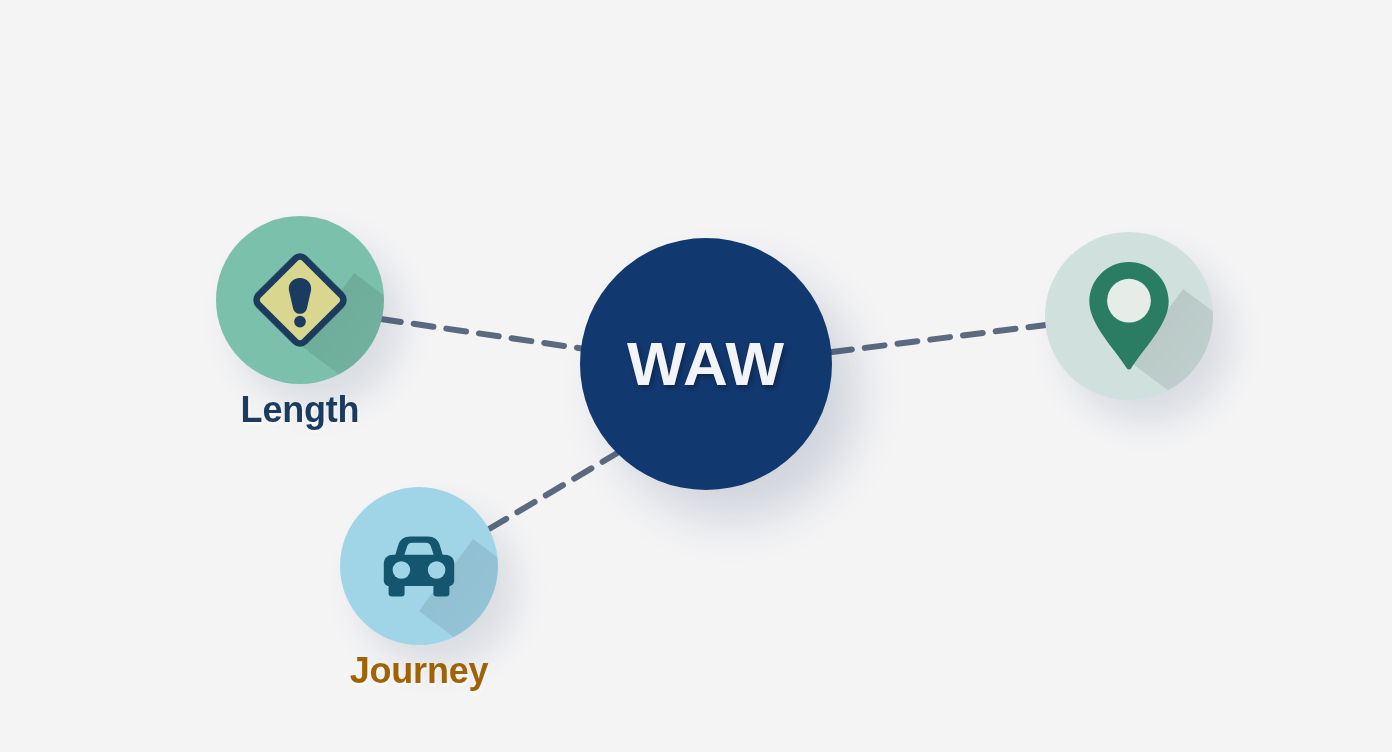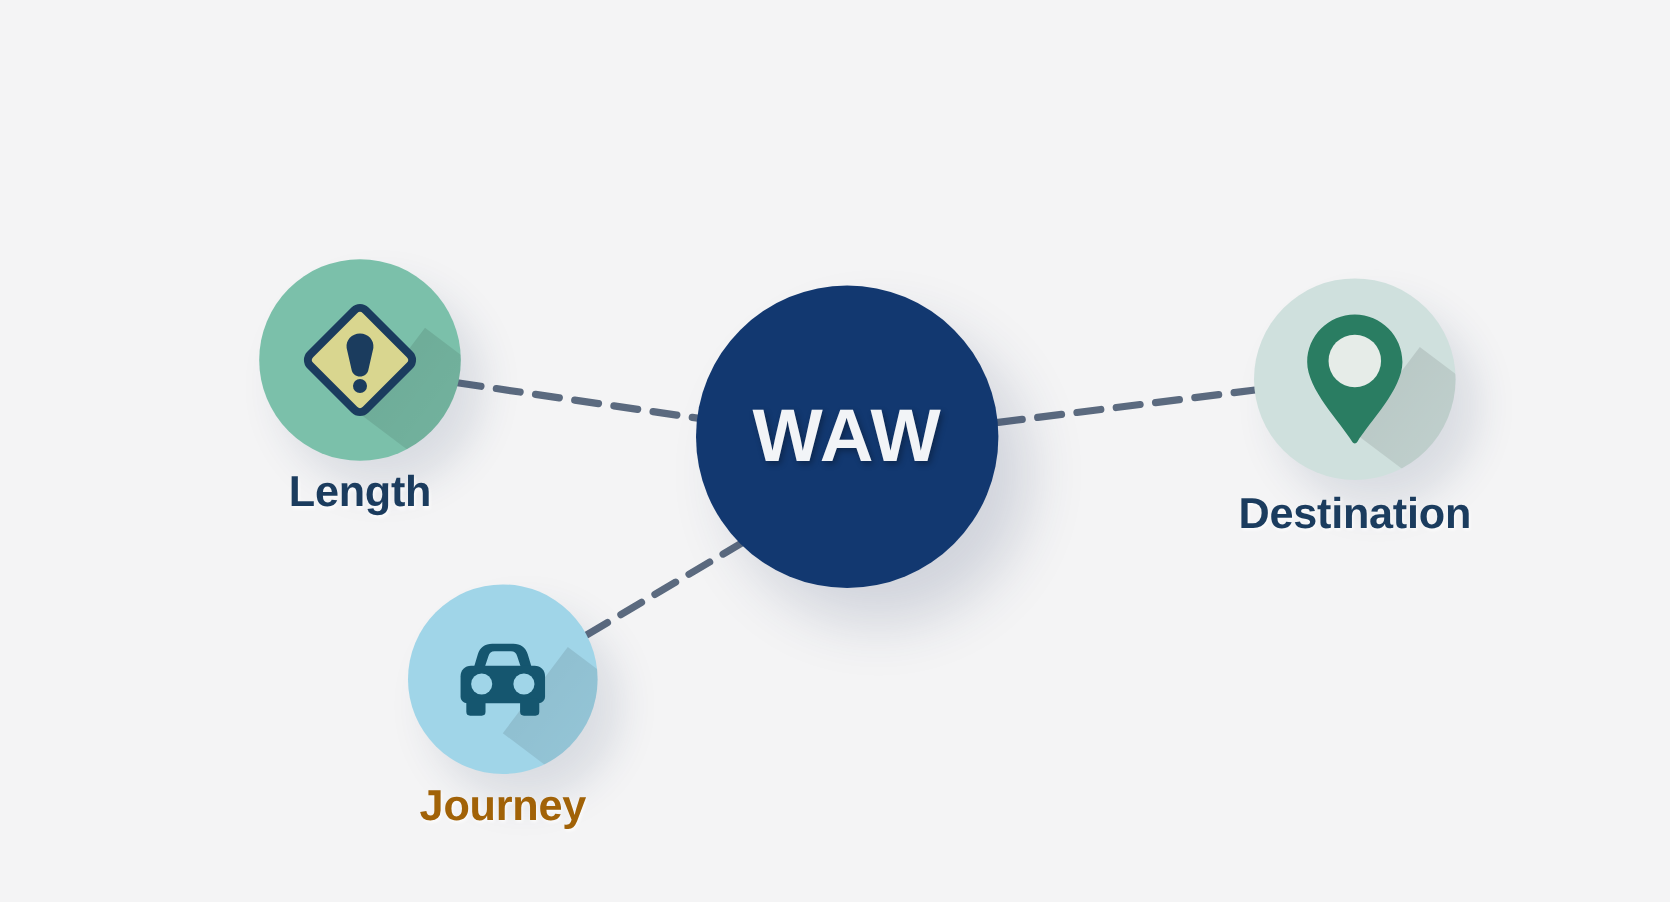--- a/index.html
+++ b/index.html
@@ -173,17 +173,16 @@
     <div class="node sat" id="node-destination" style="left: 1129px; top: 316px;">
       <div class="node-disc" style="width: 168px; height: 168px; background: rgb(207, 224, 221);">
         <div class="long-shadow"></div>
         <svg class="glyph" width="92" height="116" viewBox="0 0 90 114">
           <path d="M45 4 C23.5 4 6 21.5 6 43 C6 65.5 33 92 43 108.5
                    C43.9 110 46.1 110 47 108.5 C57 92 84 65.5 84 43
                    C84 21.5 66.5 4 45 4 Z" fill="#2a7d62"></path>
           <circle cx="45" cy="42" r="21.5" fill="#e6ece8"></circle>
         </svg>
       </div>
-      <div class="node-label" id="label-destination" style="top: 178px; color: rgb(27, 60, 94);">Destination</div>
     </div>
 
   </div>
 </div>
 
 </body></html>

